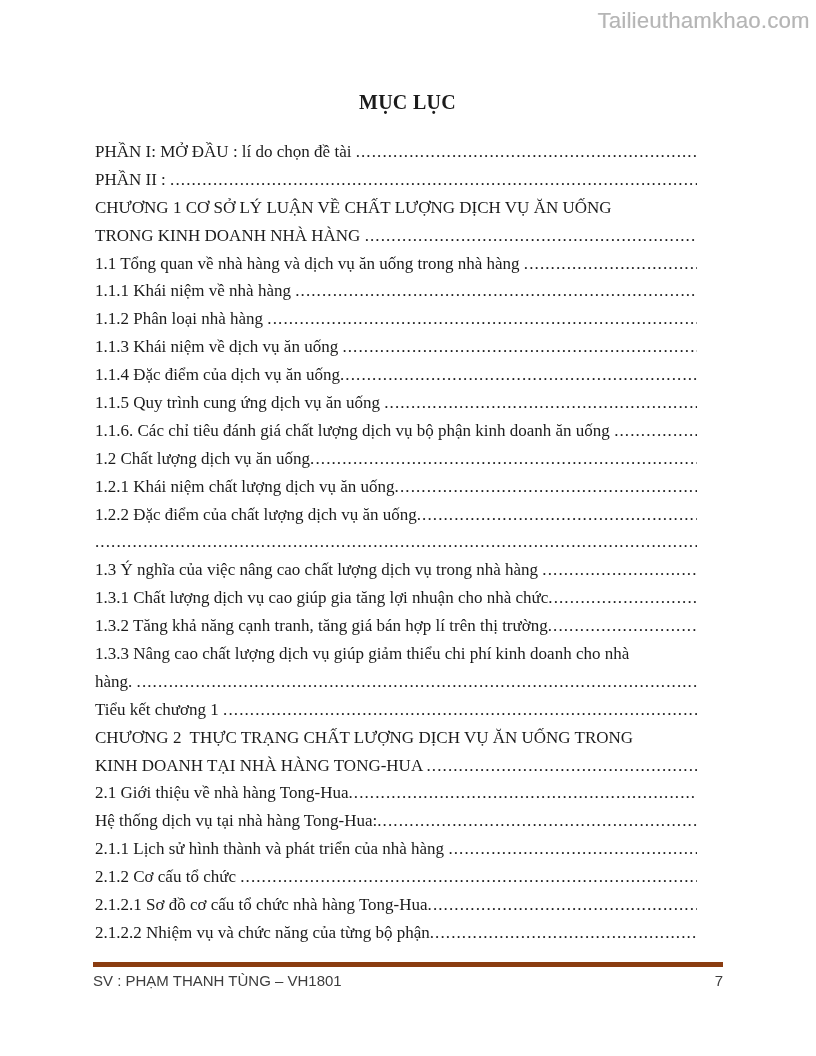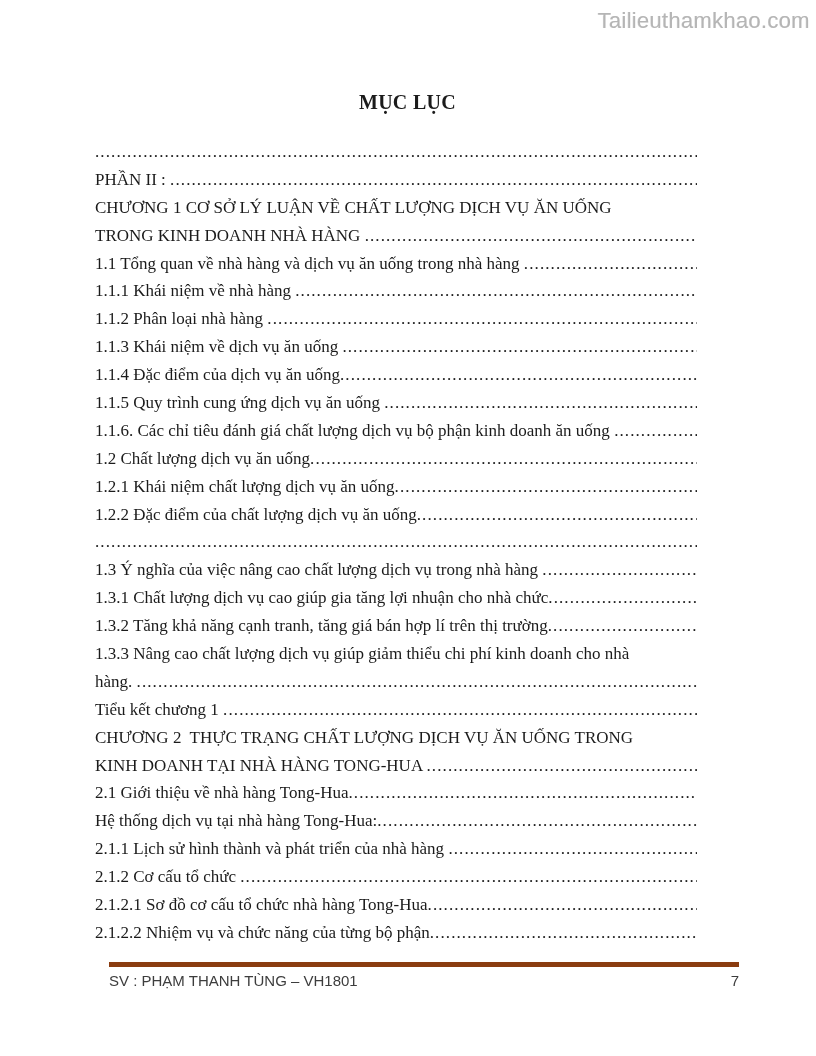--- a/index.html
+++ b/index.html
@@ -69,21 +69,20 @@
     min-width:0;
   }
   .dots::after{
     content:"..........................................................................................................................................................................................................";
   }
   .footer{
     position:absolute;
     left:93px;
     top:962px;
     width:630px;
-    margin-left:16px;
   }
   .footer-rule{
     height:1px;
     border-top:4px solid var(--rule);
     border-bottom:1px solid var(--rule);
   }
   .footer-row{
     margin-top:5px;
     display:flex;
     justify-content:space-between;
@@ -98,20 +97,21 @@
 
 <div class="page">
 
   <div class="watermark">Tailieuthamkhao.com</div>
 
   <div class="content">
     <div class="doc-title">MỤC LỤC</div>
 
     <div class="toc">
         <div class="toc-line">
+          <span class="toc-text">PHẦN I: MỞ ĐẦU : lí do chọn đề tài </span>
           <span class="dots"></span>
         </div>
         <div class="toc-line">
           <span class="toc-text">PHẦN II : </span>
           <span class="dots"></span>
         </div>
         <div class="toc-line">
           <span class="toc-text">CHƯƠNG 1 CƠ SỞ LÝ LUẬN VỀ CHẤT LƯỢNG DỊCH VỤ ĂN UỐNG</span>
         </div>
         <div class="toc-line">

